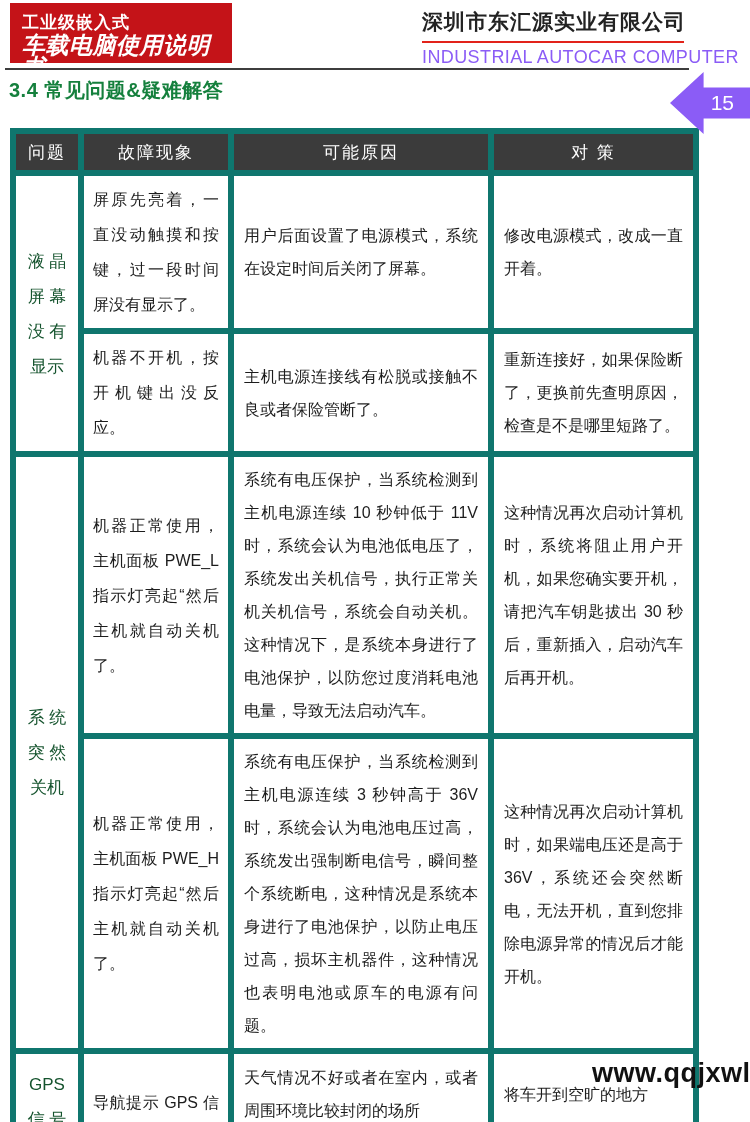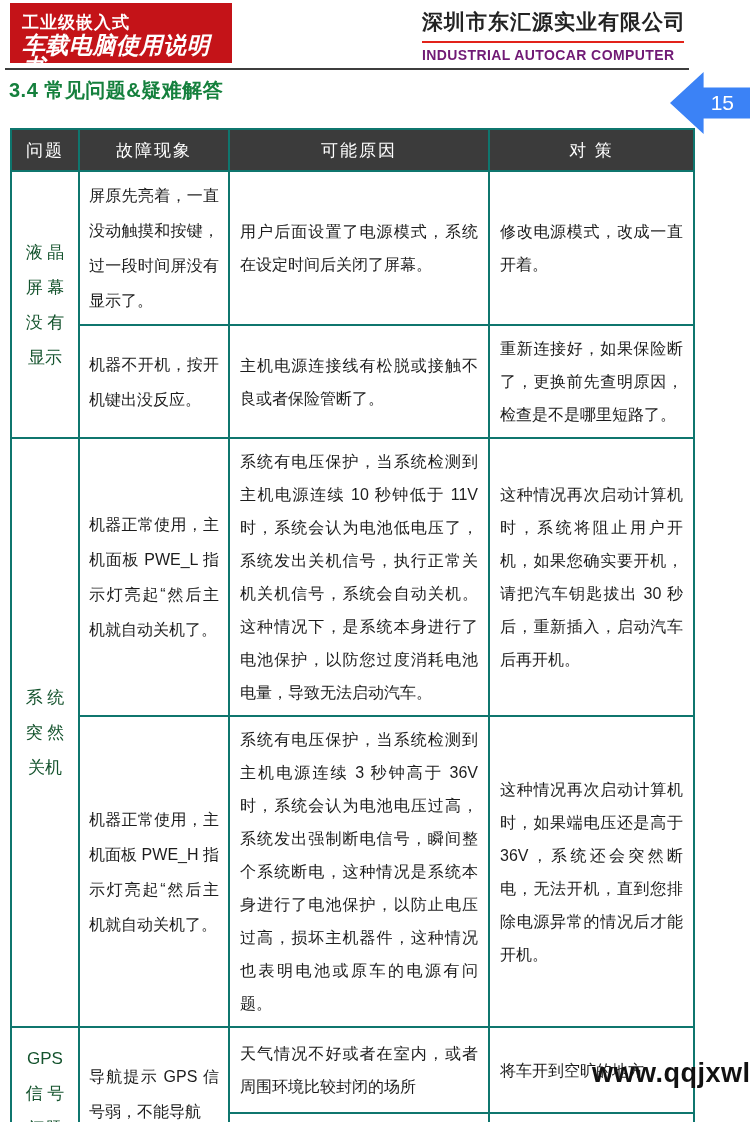--- a/index.html
+++ b/index.html
@@ -28,21 +28,21 @@
   .logo-box .l2 { font-size: 23px; font-weight: bold; line-height: 22px; letter-spacing: 0.5px; font-style: italic; }
 
   .company {
     position: absolute;
     right: 66px; top: 8px;
     width: 262px;
     text-align: left;
   }
   .company .cn { font-size: 21px; font-weight: bold; color: #222; letter-spacing: 1px; white-space: nowrap; }
   .company .redline { height: 2px; background: #e2231a; margin: 5px 0 4px 0; }
-  .company .en { font-size: 14px; font-weight: bold; color: #701a75; letter-spacing: 0.4px; white-space: nowrap; }
+  .company .en { font-size: 18px; font-weight: normal; color: #8b5cf6; letter-spacing: 0.4px; white-space: nowrap; }
 
   .header-divider {
     position: absolute;
     left: 5px; top: 68px;
     width: 684px; height: 2px;
     background: #3d3d3d;
   }
 
   .section-title {
     position: absolute;
@@ -51,41 +51,41 @@
     font-weight: bold;
     color: #15803d;
     letter-spacing: 0.5px;
   }
 
   
   .page-arrow {
     position: absolute;
     right: 0; top: 72px;
     width: 80px; height: 62px;
-    background: #3b82f6;
+    background: #8b5cf6;
     clip-path: polygon(0% 50%, 42% 0%, 42% 25%, 100% 25%, 100% 75%, 42% 75%, 42% 100%);
     display: flex;
     align-items: center;
     justify-content: flex-end;
     padding-right: 16px;
     z-index: 5;
   }
   .page-arrow .num { color: #ffffff; font-size: 21px; }
 
   
   table.faq {
     position: absolute;
     left: 10px; top: 128px;
     width: 683px;
     border-collapse: collapse;
     table-layout: fixed;
     background: #ffffff;
   }
   table.faq th, table.faq td {
-    border: 2px solid #0f766e;
+    border: 6px solid #0f766e;
     vertical-align: middle;
   }
   table.faq th {
     background: #3b3b3b;
     color: #ffffff;
     font-weight: normal;
     font-size: 17px;
     height: 42px;
     letter-spacing: 2px;
   }

